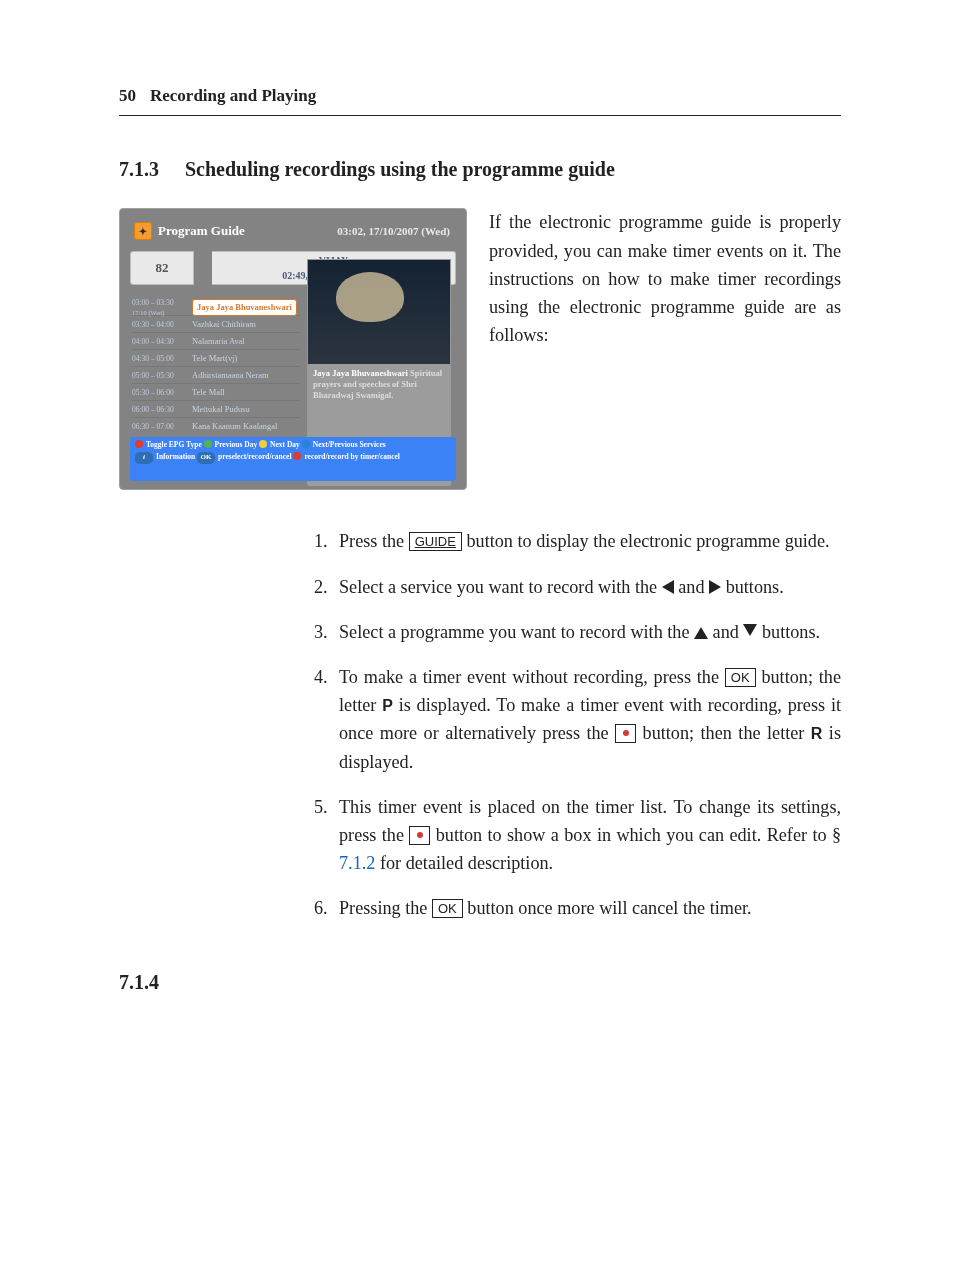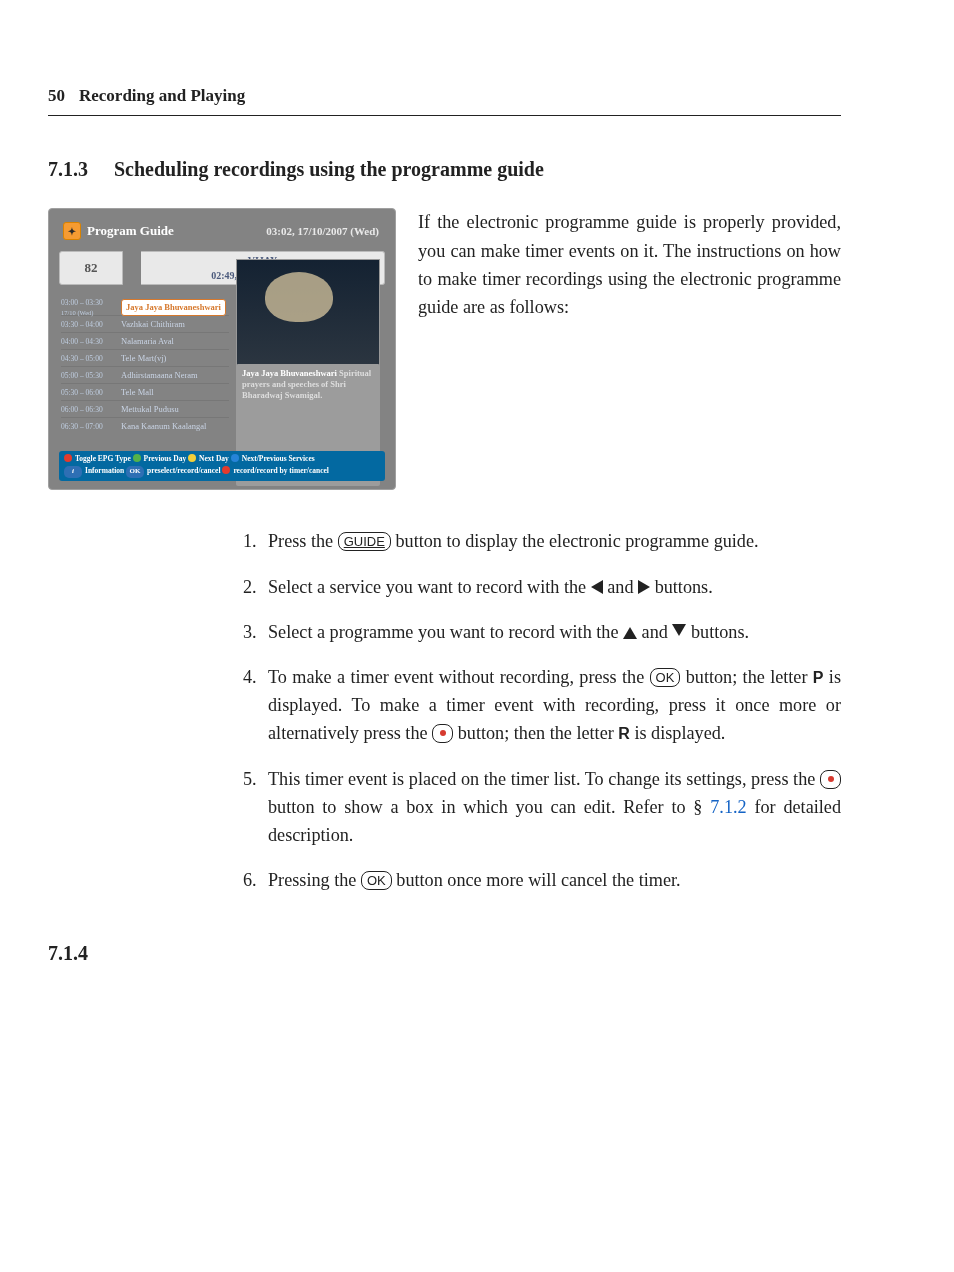--- a/index.html
+++ b/index.html
@@ -8,21 +8,21 @@
     background: #fff;
     font-family: "Palatino Linotype", "Book Antiqua", Palatino, serif;
     color: #222;
     font-size: 18.2px;
     line-height: 1.55;
   }
   .page {
     width: 954px;
     height: 1272px;
     box-sizing: border-box;
-    padding: 83px 113px 0 48px;
+    padding: 83px 113px 0 119px;
     position: relative;
   }
   .running-head {
     display: flex;
     gap: 14px;
     font-weight: bold;
     font-size: 17px;
     padding-bottom: 6px;
     border-bottom: 1px solid #222;
     margin-bottom: 38px;
@@ -151,22 +151,22 @@
   .fig-row .time {
     width: 60px;
     font-size: 7.5px;
     color:#bfcde0;
   }
   .fig-row .prog { font-size: 8.5px; }
   .fig-row.sel .time .sub { display:block; font-size:6.5px; color:#bfcde0; }
   .fig-legend {
     position:absolute;
     left: 10px; right:10px; bottom: 8px;
-    height: 30px;
-    background:#0369a1;
+    height: 44px;
+    background:#3b82f6;
     border-radius:3px;
     padding: 2px 5px;
     box-sizing:border-box;
     font-size: 7.5px;
     font-weight:bold;
     color:#fff;
     line-height: 1.6;
   }
   .dot {
     width:8px; height:8px; border-radius:50%;
@@ -214,21 +214,21 @@
   .ol li::before {
     content: counter(item) ".";
     position: absolute;
     left: 0;
     top: 0;
   }
 
   .keycap {
     display: inline-block;
     border: 1.2px solid #222;
-    border-radius: 8px;
+    border-radius: 0;
     padding: 0 5px;
     font-family: Arial, Helvetica, sans-serif;
     font-size: 13px;
     line-height: 17px;
     vertical-align: 1px;
     text-decoration: underline;
   }
   .keycap.ok { text-decoration: none; }
   .keycap.rec {
     text-decoration: none;

